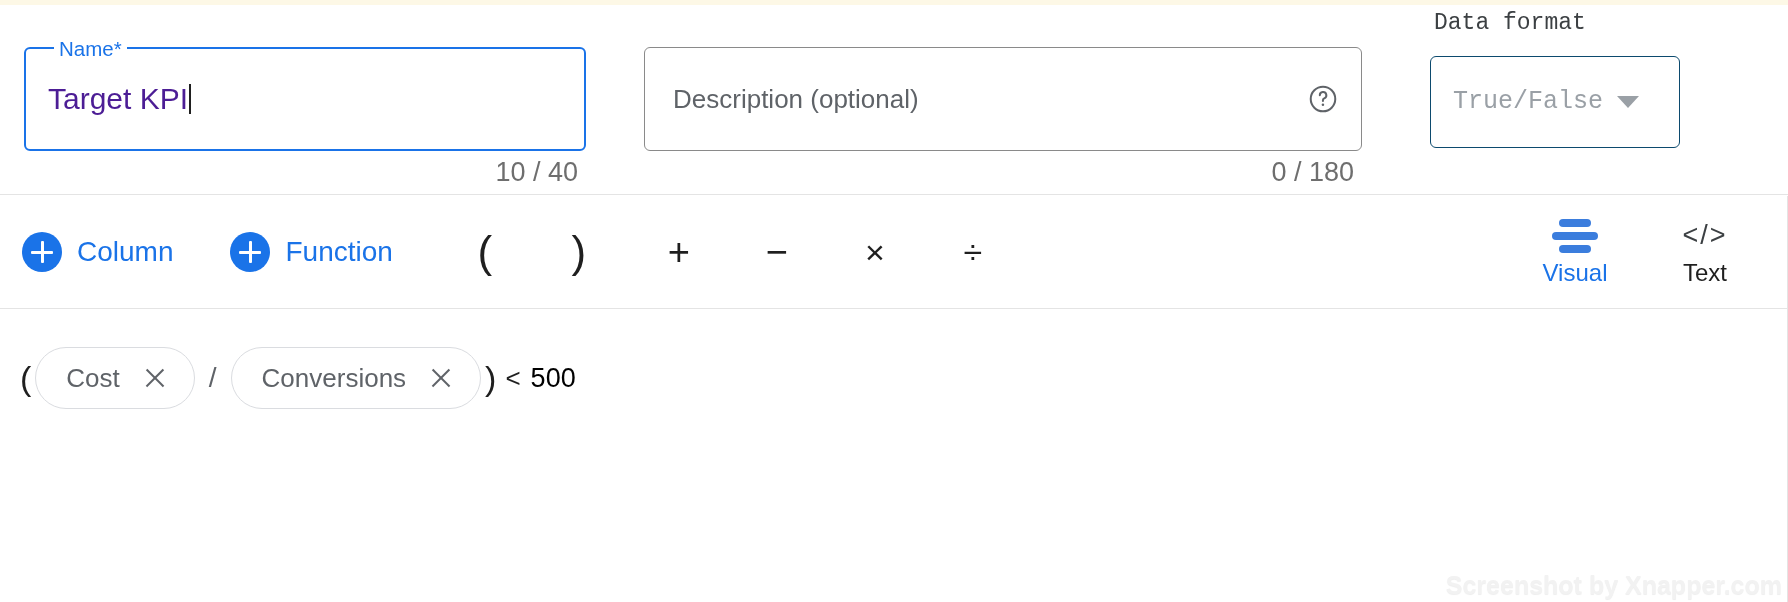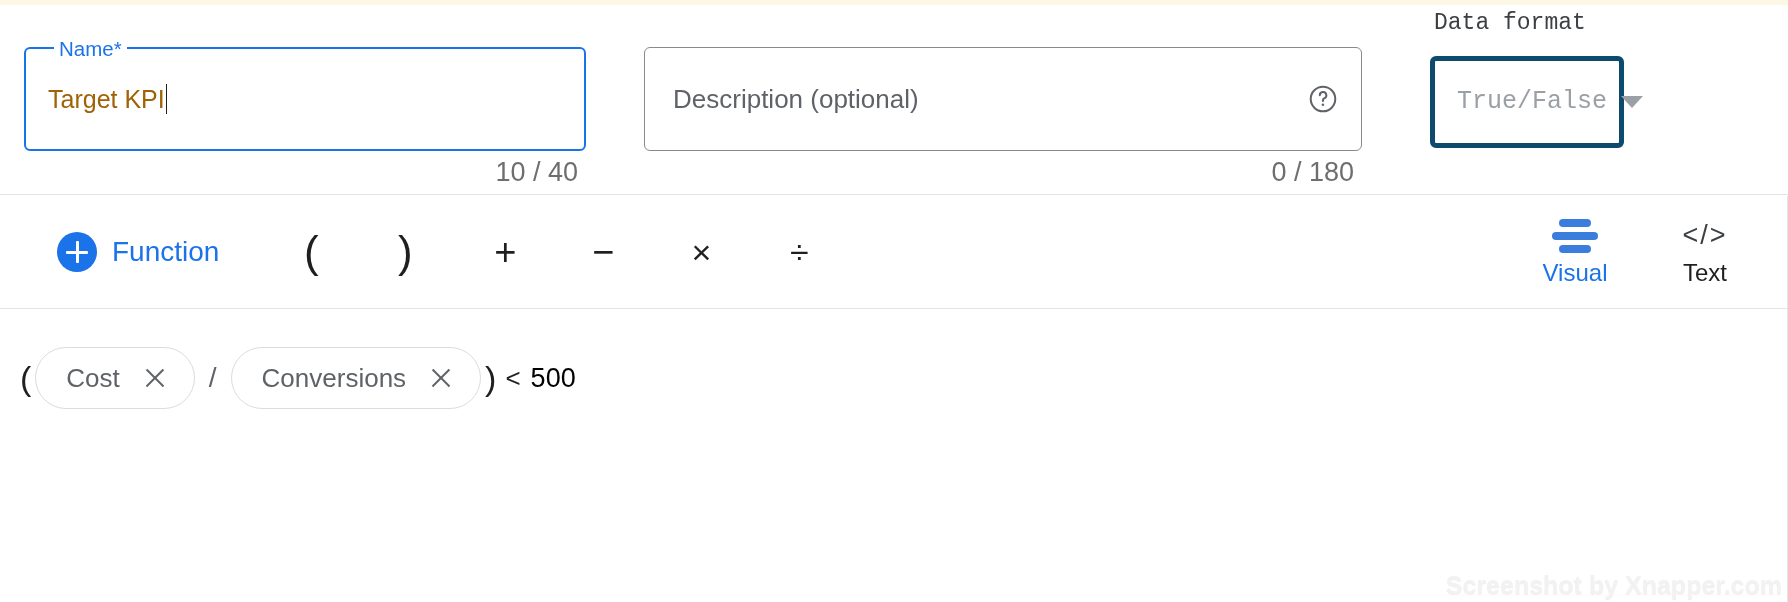--- a/index.html
+++ b/index.html
@@ -54,22 +54,22 @@
     position: absolute;
     top: -11px; left: 28px;
     background: #ffffff;
     padding: 0 5px;
     color: #1a73e8;
     font-size: 20.5px;
     line-height: 22px;
     white-space: nowrap;
   }
   .name-value {
-    color: #a16207;
-    font-size: 25px;
+    color: #4c1d95;
+    font-size: 30px;
     line-height: 32px;
     position: relative;
     white-space: nowrap;
   }
   .caret {
     display: inline-block;
     width: 1.5px;
     height: 30px;
     background: #1f1f1f;
     vertical-align: -6px;
@@ -121,23 +121,23 @@
   }
   .dataformat-label {
     color: #3c4043;
     font-size: 23px;
     line-height: 26px;
     margin-top: 5px;
     margin-left: 4px;
   }
   .dataformat-select {
     margin-top: 20px;
-    width: 194px;
+    width: 250px;
     height: 92px;
-    border: 5px solid #0c4a6e;
+    border: 1px solid #0c4a6e;
     border-radius: 6px;
     display: flex;
     align-items: center;
     padding: 0 22px;
     gap: 14px;
   }
   .dataformat-value {
     color: #9aa0a6;
     font-size: 25px;
     line-height: 28px;
@@ -378,20 +378,24 @@
       <div class="dataformat-select">
         <span class="dataformat-value">True/False</span>
         <span class="caret-down"></span>
       </div>
     </div>
 
   </div>
 
   <div class="toolbar">
 
+    <button class="tb-btn tb-col">
+      <span class="plus-circle"></span>
+      <span>Column</span>
+    </button>
 
     <button class="tb-btn tb-fn">
       <span class="plus-circle"></span>
       <span>Function</span>
     </button>
 
     <button class="op-btn op-paren">(</button>
     <button class="op-btn op-paren2">)</button>
     <button class="op-btn op-plus">+</button>
     <button class="op-btn op-minus">−</button>

